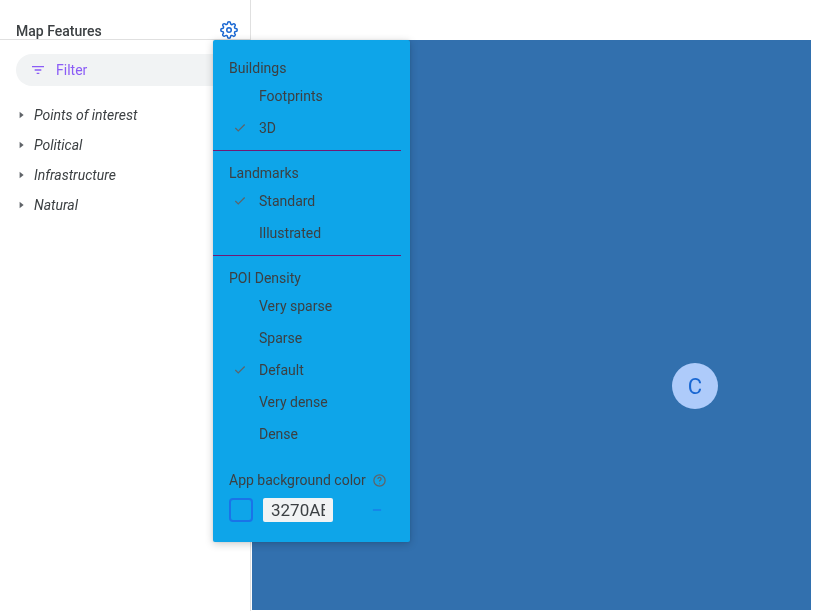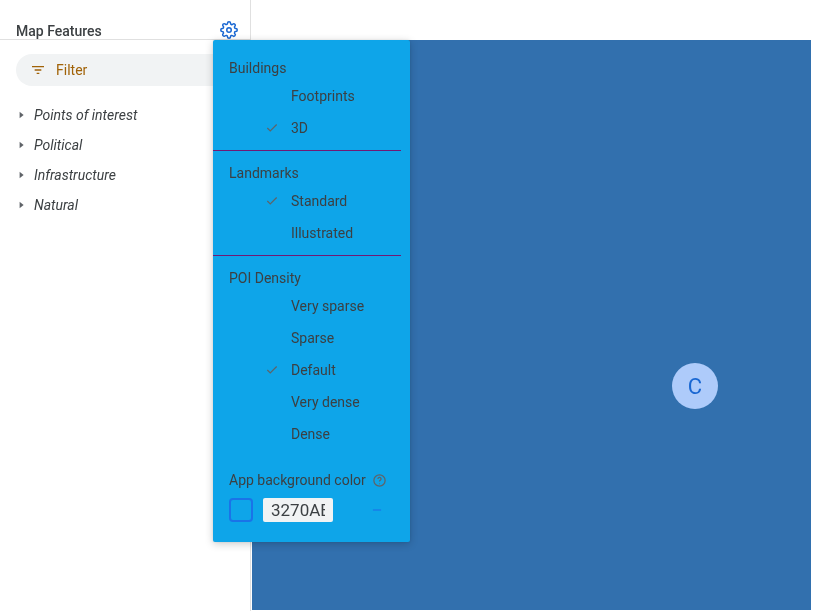--- a/index.html
+++ b/index.html
@@ -38,21 +38,21 @@
     color:#1967d2;
   }
   .gear svg { width: 18px; height: 18px; }
   .filter-wrap { padding: 14px 16px 8px 16px; }
   .filter-box {
     display: flex; align-items: center;
     height: 32px;
     background: #f1f3f4;
     border-radius: 16px;
     padding: 0 14px;
-    color:#a16207;
+    color:#8b5cf6;
     font-size: 14px;
     gap: 10px;
     cursor: pointer;
   }
   .filter-icon { width:16px; height:16px; display:inline-flex; align-items:center; justify-content:center; }
   .filter-icon svg{width:16px;height:16px;}
   .tree { padding: 6px 16px 0 18px; font-style: italic; }
   .tree-item {
     display: flex; align-items: center;
     height: 30px;
@@ -100,21 +100,20 @@
     padding: 8px 16px 4px 16px;
     color:#3c4043;
     font-weight: 400;
   }
   .popup-item {
     display: flex; align-items:center;
     height: 32px;
     padding-left: 20px;
     cursor: pointer;
     color:#3c4043;
-    margin-left:32px;
   }
   .check-slot { width: 26px; display:flex; align-items:center; justify-content:flex-start; color:#5f6368;}
   .check-slot svg{width:14px;height:14px;}
   .popup-item-label {}
   .app-bg-header {
     display:flex; align-items:center; justify-content:space-between;
     padding: 10px 14px 6px 16px;
     color:#3c4043;
   }
   .help-icon{ width:16px; height:16px; color:#5f6368; display:inline-flex; align-items:center; justify-content:center; cursor:pointer;}

